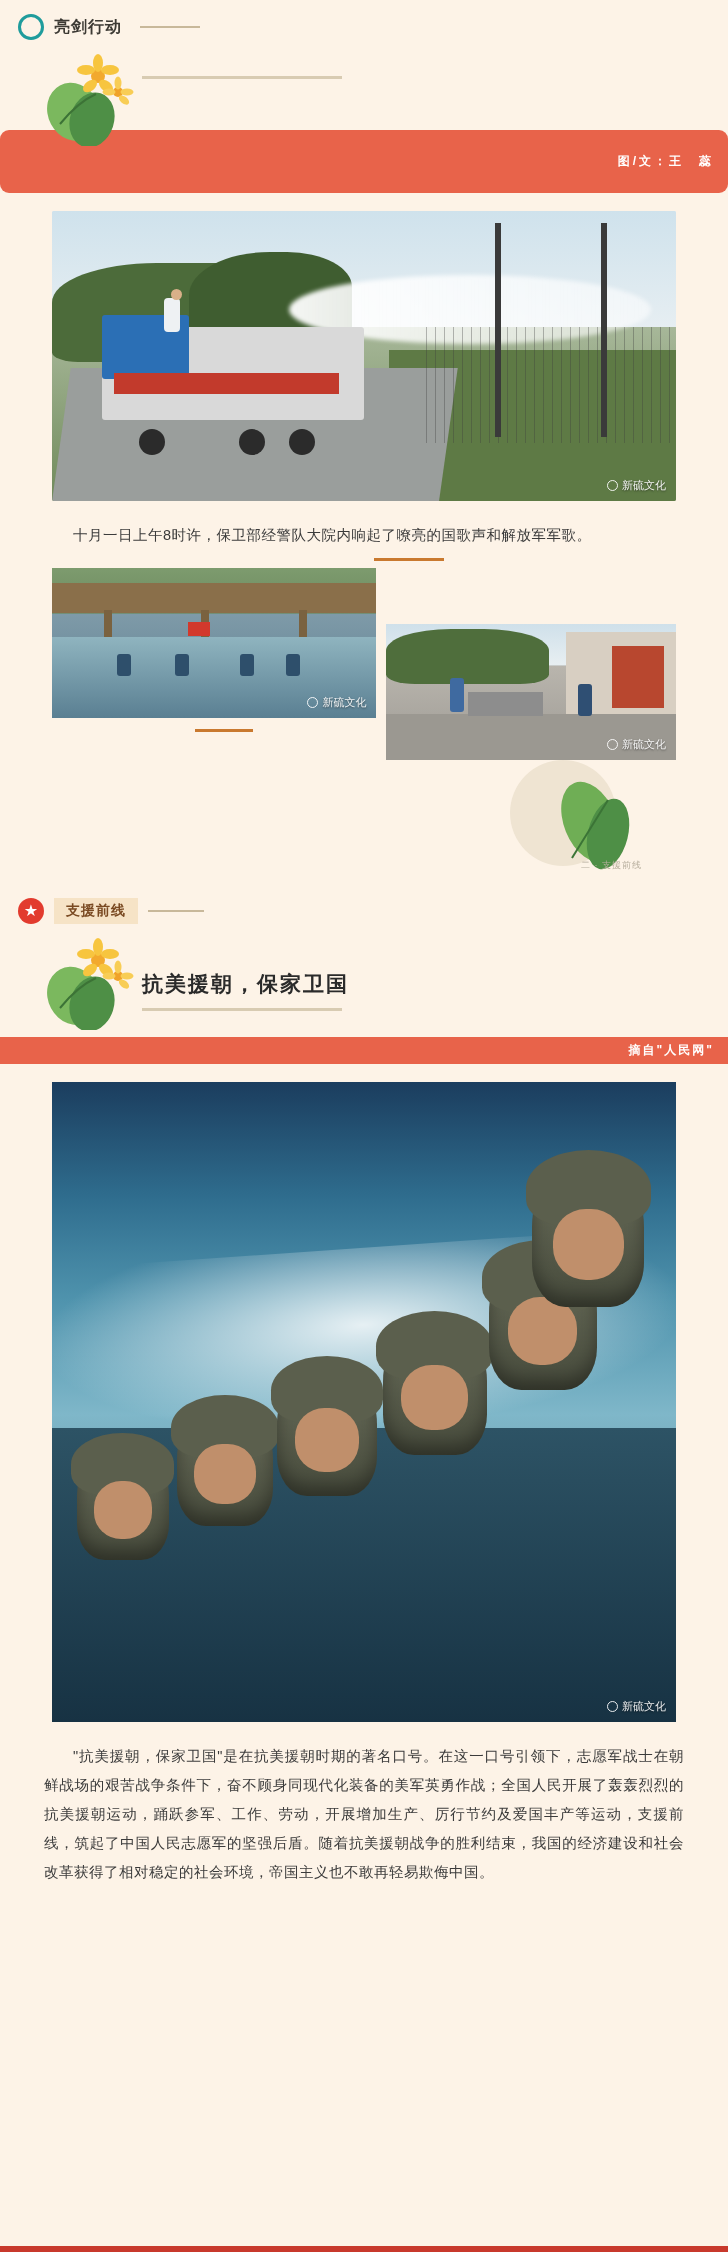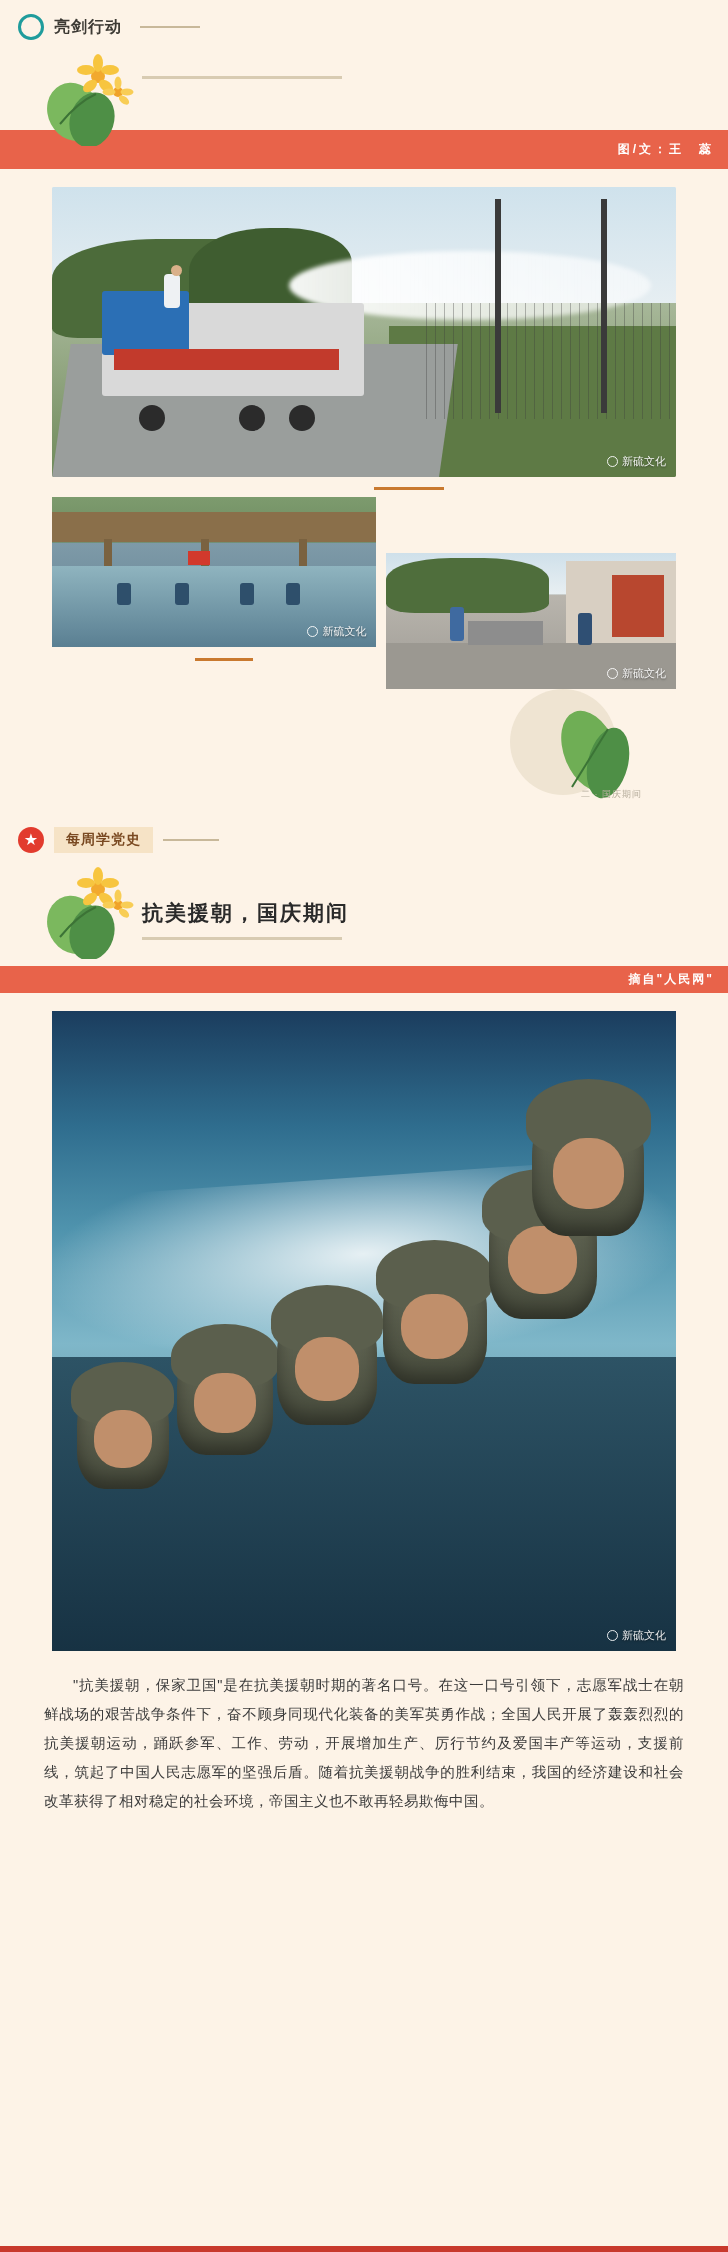--- a/index.html
+++ b/index.html
@@ -78,23 +78,24 @@
     height: 3px;
     background: #d8cbb2;
   }
 
   
   .byline-bar {
     background: #e8634a;
     color: #ffffff;
     font-size: 12px;
     text-align: right;
-    padding: 11px 14px;
+    padding: 23px 14px;
     letter-spacing: 3px;
     font-weight: bold;
+    border-radius: 9px;
   }
 
   
   .photo-wrap {
     padding: 18px 52px 6px 52px;
   }
   .photo {
     position: relative;
     width: 100%;
     height: 290px;
@@ -340,20 +341,21 @@
         <div class="wheel w3"></div>
         <div class="person"></div>
         <div class="person-head"></div>
         <div class="wm">
           <span class="wm-dot"></span>
           <span>新硫文化</span>
         </div>
       </div>
     </div>
 
+    <div class="para">十月一日上午8时许，保卫部经警队大院内响起了嘹亮的国歌声和解放军军歌。</div>
 
     <div class="dual-row">
       <div class="dual-left">
         <div class="photo-sm scene-water">
           <div class="bridge"></div>
           <div class="bridge-leg bl1"></div>
           <div class="bridge-leg bl2"></div>
           <div class="bridge-leg bl3"></div>
           <div class="water"></div>
           <div class="flag"></div>
@@ -388,31 +390,31 @@
     </div>
 
 
     <div class="deco-leaf">
       <div class="circ"></div>
       <svg viewBox="0 0 110 104">
         <ellipse cx="52" cy="48" rx="26" ry="42" fill="#6fae55" transform="rotate(-22 52 48)"></ellipse>
         <ellipse cx="70" cy="60" rx="20" ry="36" fill="#4e8f46" transform="rotate(14 70 60)"></ellipse>
         <path d="M34 84 Q54 52 70 26" stroke="#3b7436" stroke-width="2" fill="none"></path>
       </svg>
-      <div class="deco-caption">二 · 国庆期间</div>
+      <div class="deco-caption">二 · 支援前线</div>
     </div>
   </div>
 
   <div class="sec2">
 
     <div class="tag2-row">
       <span class="star-badge">
           <span class="st">★</span>
         </span>
-      <span class="tag2-pill">每周学党史</span>
+      <span class="tag2-pill">支援前线</span>
       <span class="tag2-rule"></span>
     </div>
 
     <div class="title-block">
       <div class="leaf-badge">
         <svg viewBox="0 0 112 96">
           <ellipse cx="34" cy="62" rx="26" ry="30" fill="#7bb85e" transform="rotate(-28 34 62)"></ellipse>
           <ellipse cx="52" cy="70" rx="22" ry="28" fill="#4e8f46" transform="rotate(18 52 70)"></ellipse>
           <path d="M20 74 Q38 52 56 44" stroke="#3c7336" stroke-width="2" fill="none"></path>
           <g>
@@ -425,21 +427,21 @@
           </g>
           <g>
             <circle cx="78" cy="42" r="5" fill="#f0a229"></circle>
             <ellipse cx="78" cy="33" rx="3.5" ry="6.5" fill="#f8cd55"></ellipse>
             <ellipse cx="87" cy="42" rx="6.5" ry="3.5" fill="#f8cd55"></ellipse>
             <ellipse cx="69" cy="42" rx="6.5" ry="3.5" fill="#f8cd55"></ellipse>
             <ellipse cx="84" cy="50" rx="6" ry="3.5" fill="#f8cd55" transform="rotate(40 84 50)"></ellipse>
           </g>
         </svg>
       </div>
-      <div class="main-title">抗美援朝，国庆期间</div>
+      <div class="main-title">抗美援朝，保家卫国</div>
       <div class="title-underline"></div>
     </div>
 
     <div class="byline-bar2">摘自"人民网"</div>
 
     <div class="photo-wrap">
       <div class="photo-big scene-soldiers">
         <div class="snow"></div>
         <div class="trench"></div>
         <div class="sold s1">

